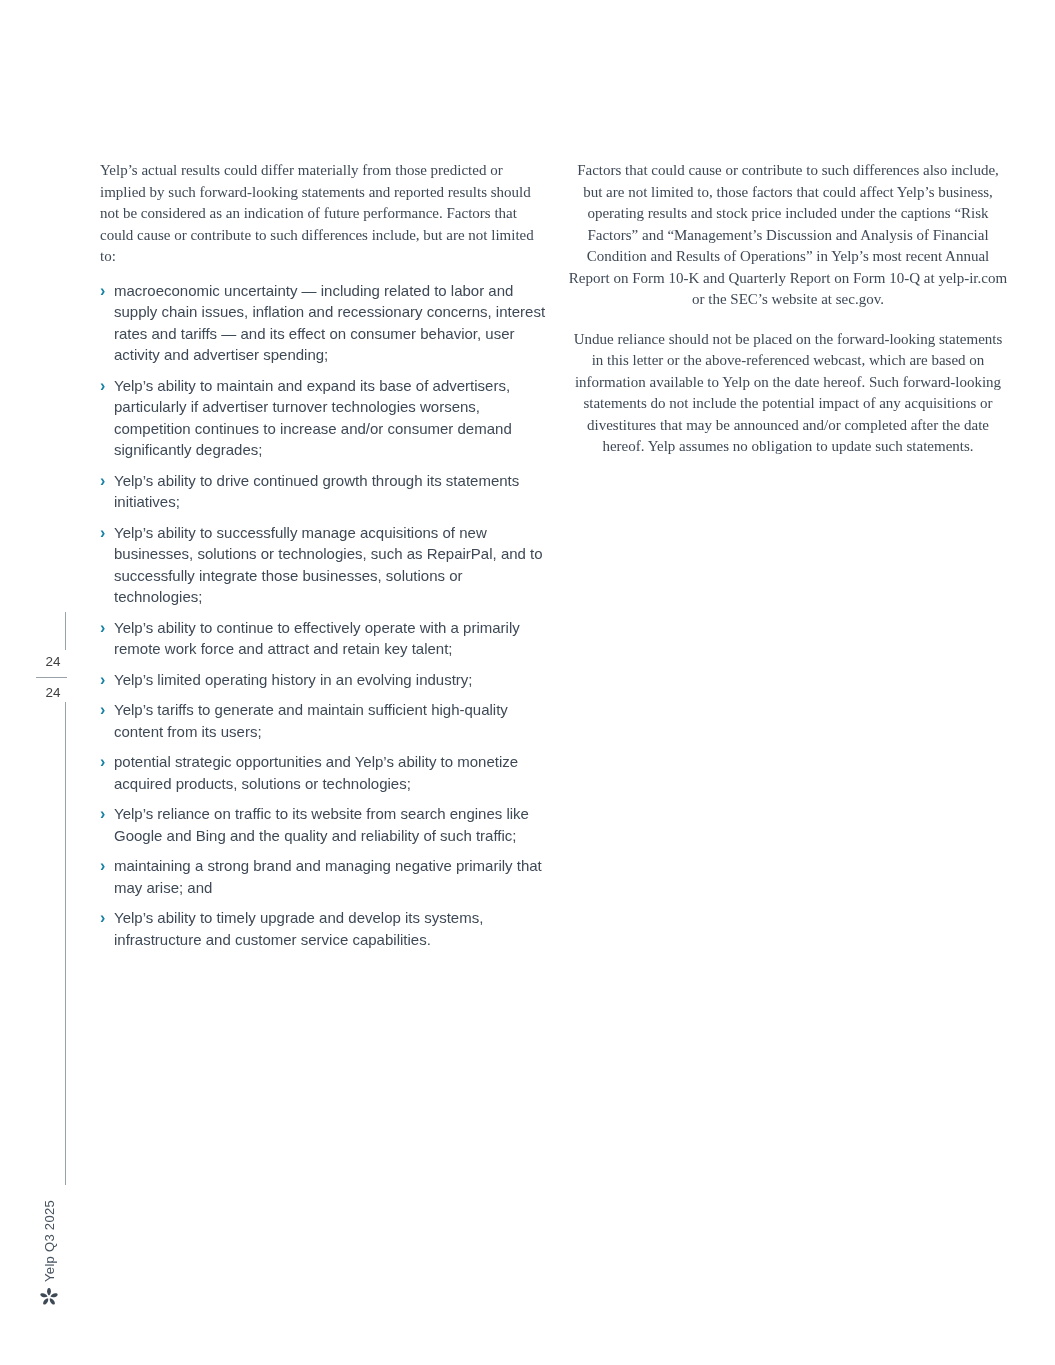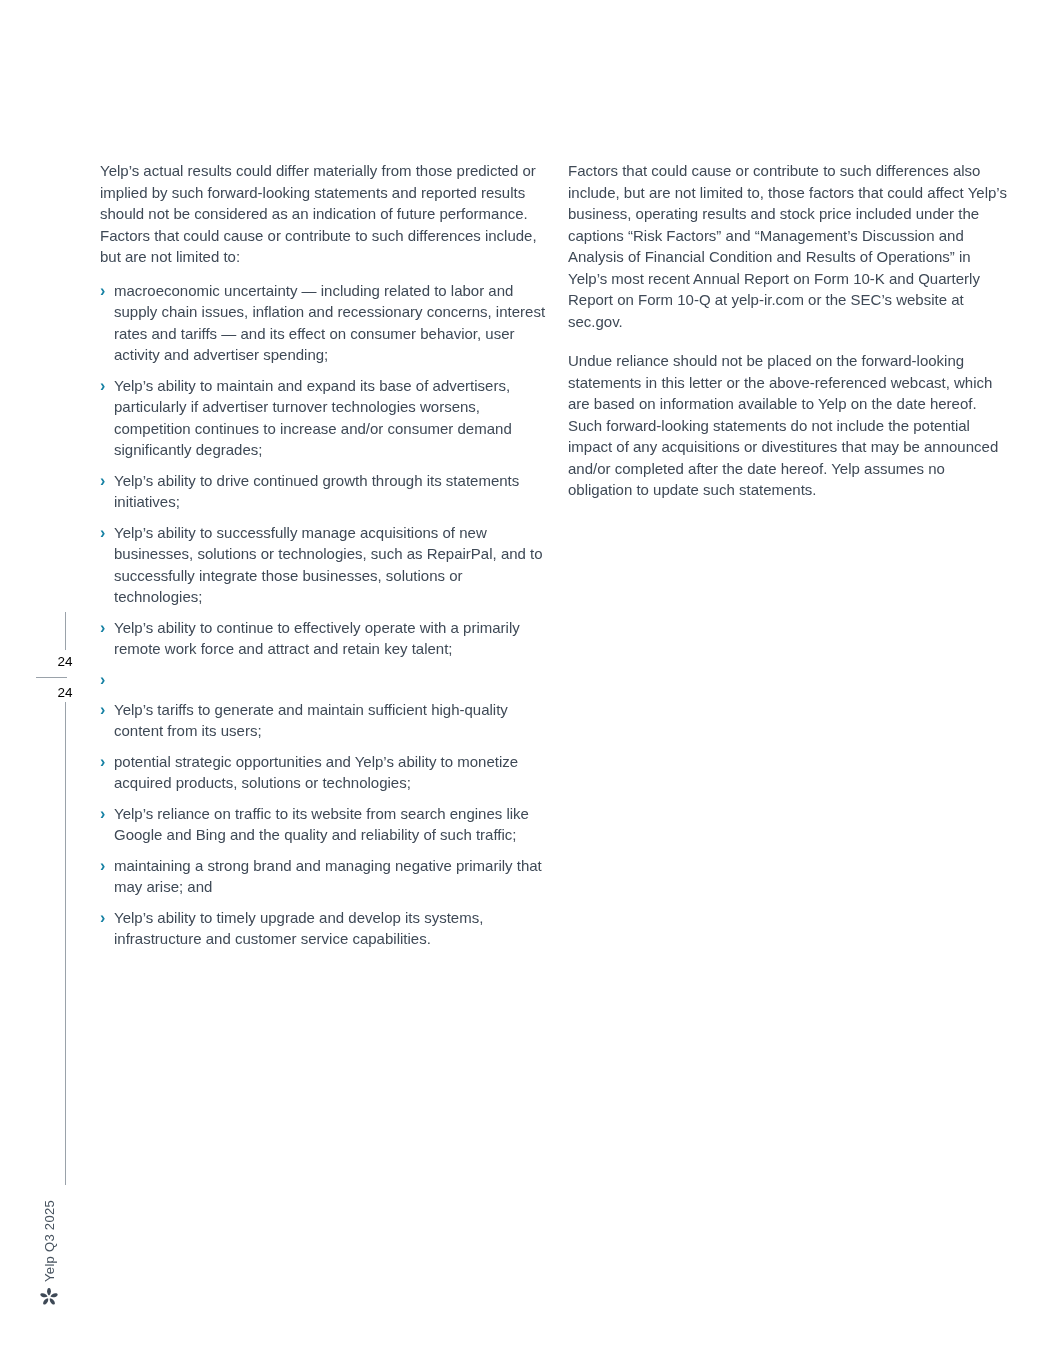--- a/index.html
+++ b/index.html
@@ -12,22 +12,22 @@
     color: #3e4956;
     -webkit-font-smoothing: antialiased;
   }
   .col {
     position: absolute;
     top: 160px;
     font-size: 15px;
     line-height: 21.5px;
   }
   .col-left  { left: 100px; width: 446px; }
-  .col-right { left: 568px; width: 440px; }
-  p { margin: 0; }
+  .col-right { left: 568px; width: 440px; text-align: center; }
+  p { margin: 0; font-family: Liberation Serif, serif; }
   .intro { margin-bottom: 12px; }
   ul.risks {
     list-style: none;
     margin: 0;
     padding: 0;
   }
   ul.risks li {
     display: flex;
     align-items: flex-start;
     margin-top: 9px;
@@ -55,25 +55,25 @@
   .hrule {
     position: absolute;
     left: 36px;
     top: 677px;
     width: 31px;
     height: 1px;
     background: #9aa2aa;
   }
   .pagenum {
     position: absolute;
-    left: 50px;
+    left: 38px;
     width: 30px;
     text-align: center;
     font-size: 13.5px;
-    color: #000000;
+    color: #404040;
   }
   .pagenum-top    { top: 654px; }
   .pagenum-bottom { top: 685px; }
 
   
   .footer {
     position: absolute;
     left: 34px;
     top: 1200px;
     width: 30px;
@@ -119,20 +119,21 @@
     <li>
       <span class="bullet">›</span>
       <span class="li-text">Yelp’s ability to successfully manage acquisitions of new businesses, solutions or technologies, such as RepairPal, and to successfully integrate those businesses, solutions or technologies;</span>
     </li>
     <li>
       <span class="bullet">›</span>
       <span class="li-text">Yelp’s ability to continue to effectively operate with a primarily remote work force and attract and retain key talent;</span>
     </li>
     <li>
       <span class="bullet">›</span>
+      <span class="li-text">Yelp’s limited operating history in an evolving industry;</span>
     </li>
     <li>
       <span class="bullet">›</span>
       <span class="li-text">Yelp’s tariffs to generate and maintain sufficient high-quality content from its users;</span>
     </li>
     <li>
       <span class="bullet">›</span>
       <span class="li-text">potential strategic opportunities and Yelp’s ability to monetize acquired products, solutions or technologies;</span>
     </li>
     <li>

